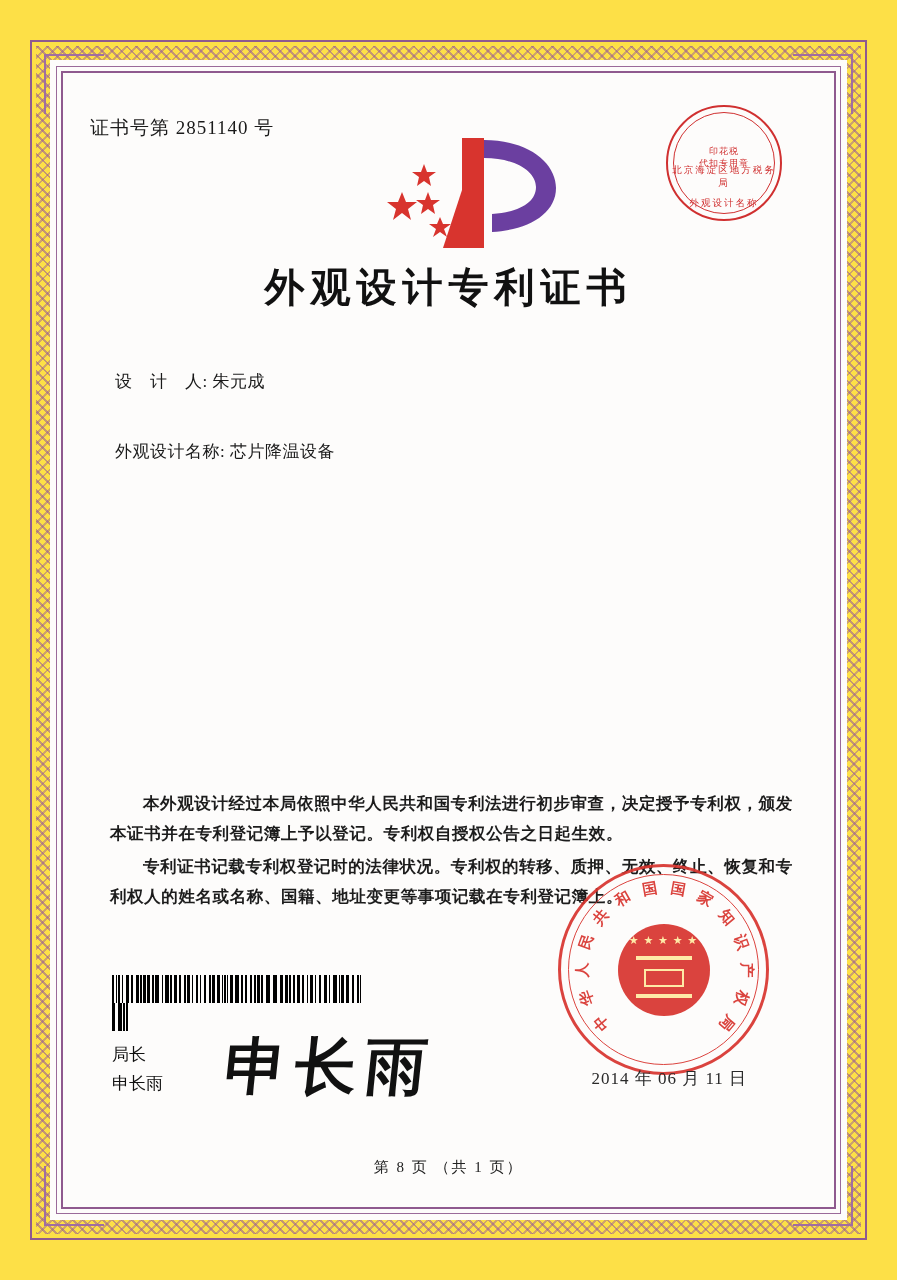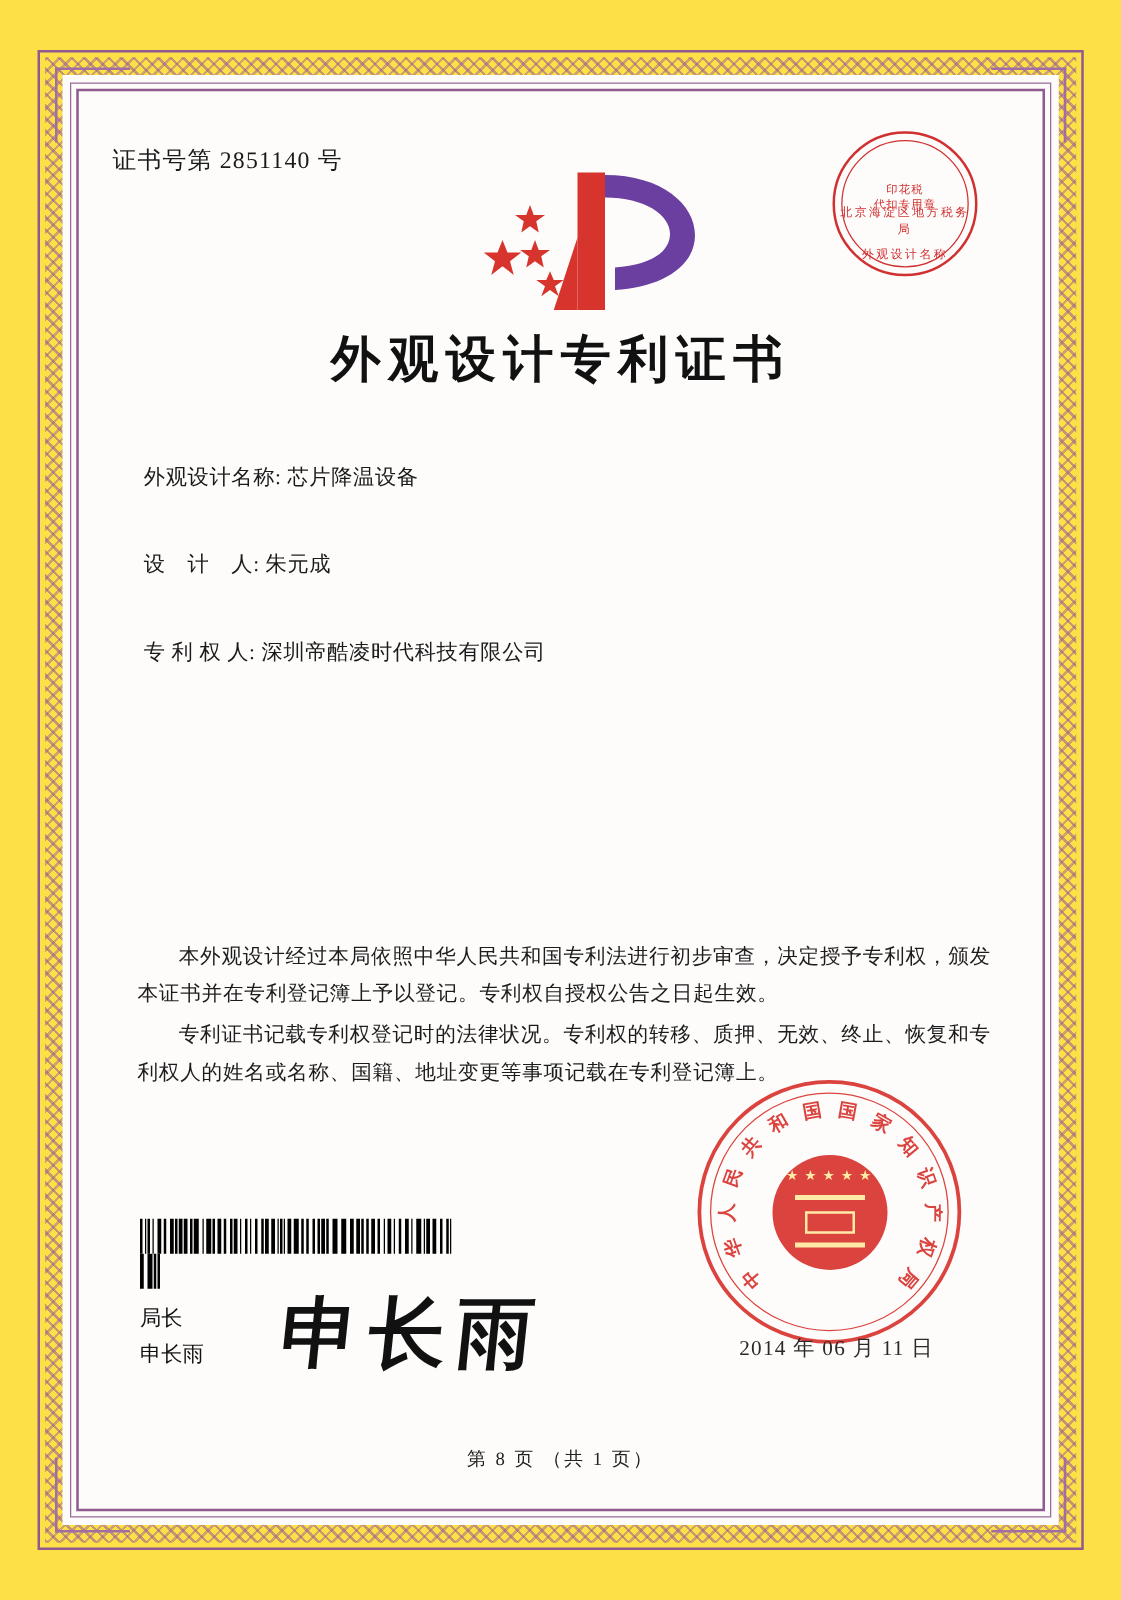--- a/index.html
+++ b/index.html
@@ -120,27 +120,28 @@
     font-size: 17px;
     color: #1a1a1a;
     margin-bottom: 47px;
     letter-spacing: 0.5px;
   }
   .field .label {
     display: inline-block;
   }
   .paragraphs {
     position: absolute;
-    top: 655px;
+    top: 694px;
     left: 20px;
     right: 10px;
     font-size: 16.5px;
     line-height: 30px;
     color: #1c1c1c;
     letter-spacing: 0.6px;
+    font-weight: bold;
   }
   .paragraphs p {
     margin: 0 0 3px 0;
     text-indent: 33px;
   }
   
   .barcode {
     position: absolute;
     left: 22px;
     top: 880px;
@@ -333,30 +334,26 @@
         <div>印花税</div>
         <div>代扣专用章</div>
       </div>
       <div class="arc bot">外观设计名称</div>
     </div>
 
     <div class="title">外观设计专利证书</div>
 
     <div class="fields">
       <div class="field">
-        <span class="label">外观设计名称:</span>
-        <span>芯片降温设备</span>
-      </div>
-      <div class="field">
         <span class="label">设　计　人:</span>
         <span>朱元成</span>
       </div>
       <div class="field">
-        <span class="label">专 利 权 人:</span>
-        <span>深圳帝酷凌时代科技有限公司</span>
+        <span class="label">外观设计名称:</span>
+        <span>芯片降温设备</span>
       </div>
     </div>
 
     <div class="paragraphs">
       <p>本外观设计经过本局依照中华人民共和国专利法进行初步审查，决定授予专利权，颁发本证书并在专利登记簿上予以登记。专利权自授权公告之日起生效。</p>
       <p>专利证书记载专利权登记时的法律状况。专利权的转移、质押、无效、终止、恢复和专利权人的姓名或名称、国籍、地址变更等事项记载在专利登记簿上。</p>
     </div>
 
     <div class="barcode"><span style="width:2px;margin-right:2px"></span><span style="width:1px;margin-right:1px"></span><span style="width:2px;margin-right:2px"></span><span style="width:1px;margin-right:3px"></span><span style="width:3px;margin-right:2px"></span><span style="width:2px;margin-right:3px"></span><span style="width:3px;margin-right:1px"></span><span style="width:2px;margin-right:1px"></span><span style="width:3px;margin-right:1px"></span><span style="width:3px;margin-right:2px"></span><span style="width:2px;margin-right:1px"></span><span style="width:4px;margin-right:3px"></span><span style="width:1px;margin-right:2px"></span><span style="width:4px;margin-right:1px"></span><span style="width:2px;margin-right:2px"></span><span style="width:3px;margin-right:2px"></span><span style="width:2px;margin-right:3px"></span><span style="width:2px;margin-right:1px"></span><span style="width:3px;margin-right:2px"></span><span style="width:1px;margin-right:3px"></span><span style="width:2px;margin-right:2px"></span><span style="width:1px;margin-right:3px"></span><span style="width:2px;margin-right:3px"></span><span style="width:2px;margin-right:1px"></span><span style="width:3px;margin-right:2px"></span><span style="width:3px;margin-right:2px"></span><span style="width:1px;margin-right:1px"></span><span style="width:2px;margin-right:1px"></span><span style="width:1px;margin-right:2px"></span><span style="width:3px;margin-right:2px"></span><span style="width:4px;margin-right:2px"></span><span style="width:2px;margin-right:2px"></span><span style="width:2px;margin-right:3px"></span><span style="width:2px;margin-right:2px"></span><span style="width:2px;margin-right:1px"></span><span style="width:3px;margin-right:1px"></span><span style="width:2px;margin-right:3px"></span><span style="width:4px;margin-right:3px"></span><span style="width:4px;margin-right:3px"></span><span style="width:3px;margin-right:2px"></span><span style="width:3px;margin-right:1px"></span><span style="width:2px;margin-right:2px"></span><span style="width:2px;margin-right:2px"></span><span style="width:3px;margin-right:2px"></span><span style="width:2px;margin-right:3px"></span><span style="width:1px;margin-right:2px"></span><span style="width:3px;margin-right:2px"></span><span style="width:1px;margin-right:3px"></span><span style="width:2px;margin-right:3px"></span><span style="width:3px;margin-right:2px"></span><span style="width:1px;margin-right:3px"></span><span style="width:4px;margin-right:2px"></span><span style="width:1px;margin-right:1px"></span><span style="width:3px;margin-right:2px"></span><span style="width:3px;margin-right:3px"></span><span style="width:2px;margin-right:3px"></span><span style="width:2px;margin-right:1px"></span><span style="width:1px;margin-right:1px"></span><span style="width:3px;margin-right:3px"></span><span style="width:4px;margin-right:1px"></span><span style="width:2px;margin-right:1px"></span><span style="width:2px;margin-right:2px"></span></div>
 

